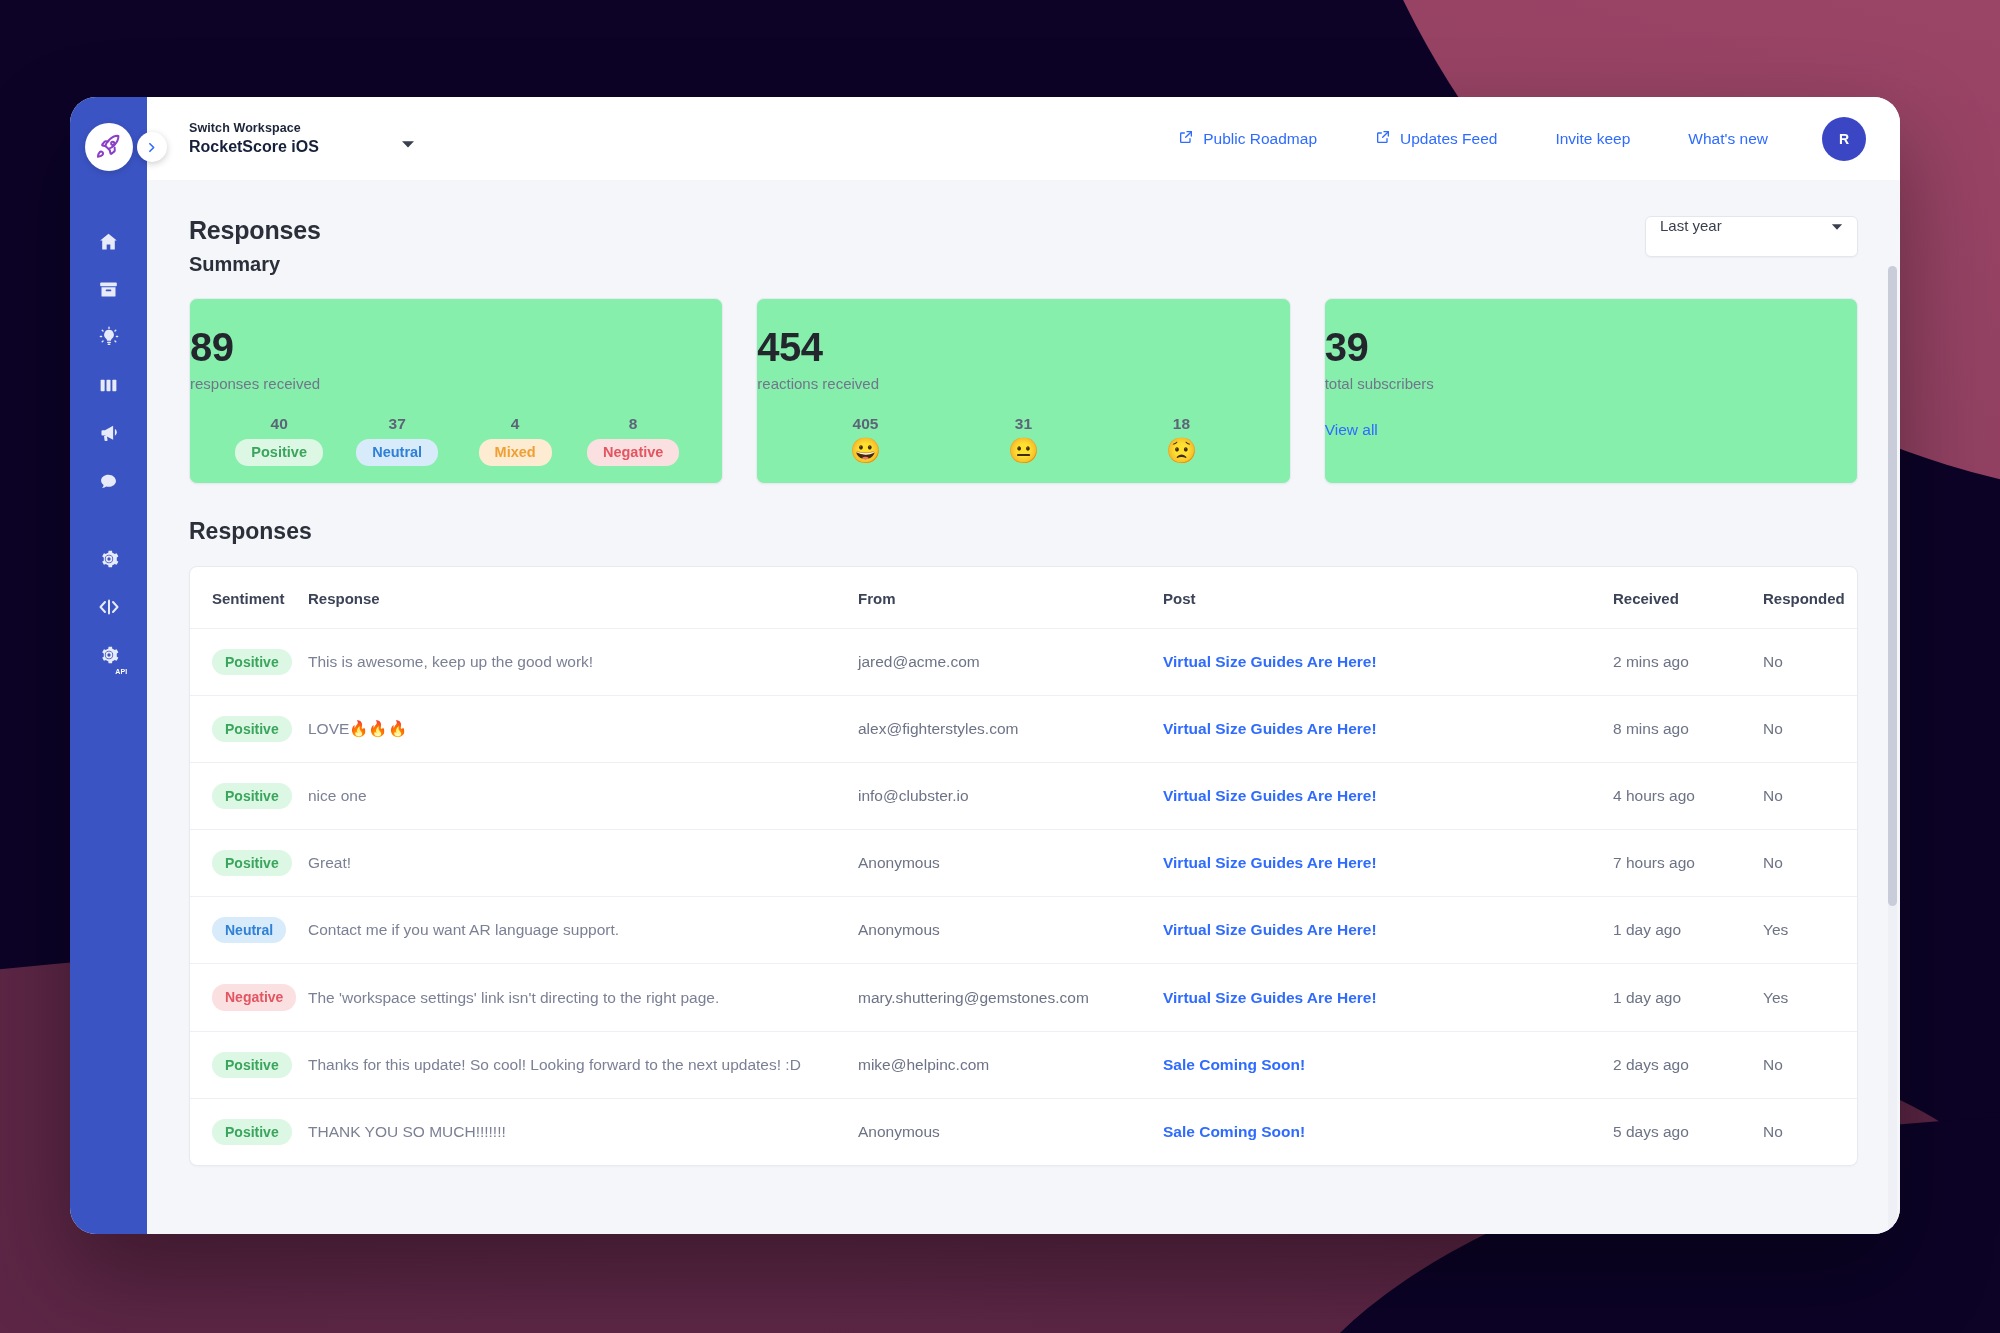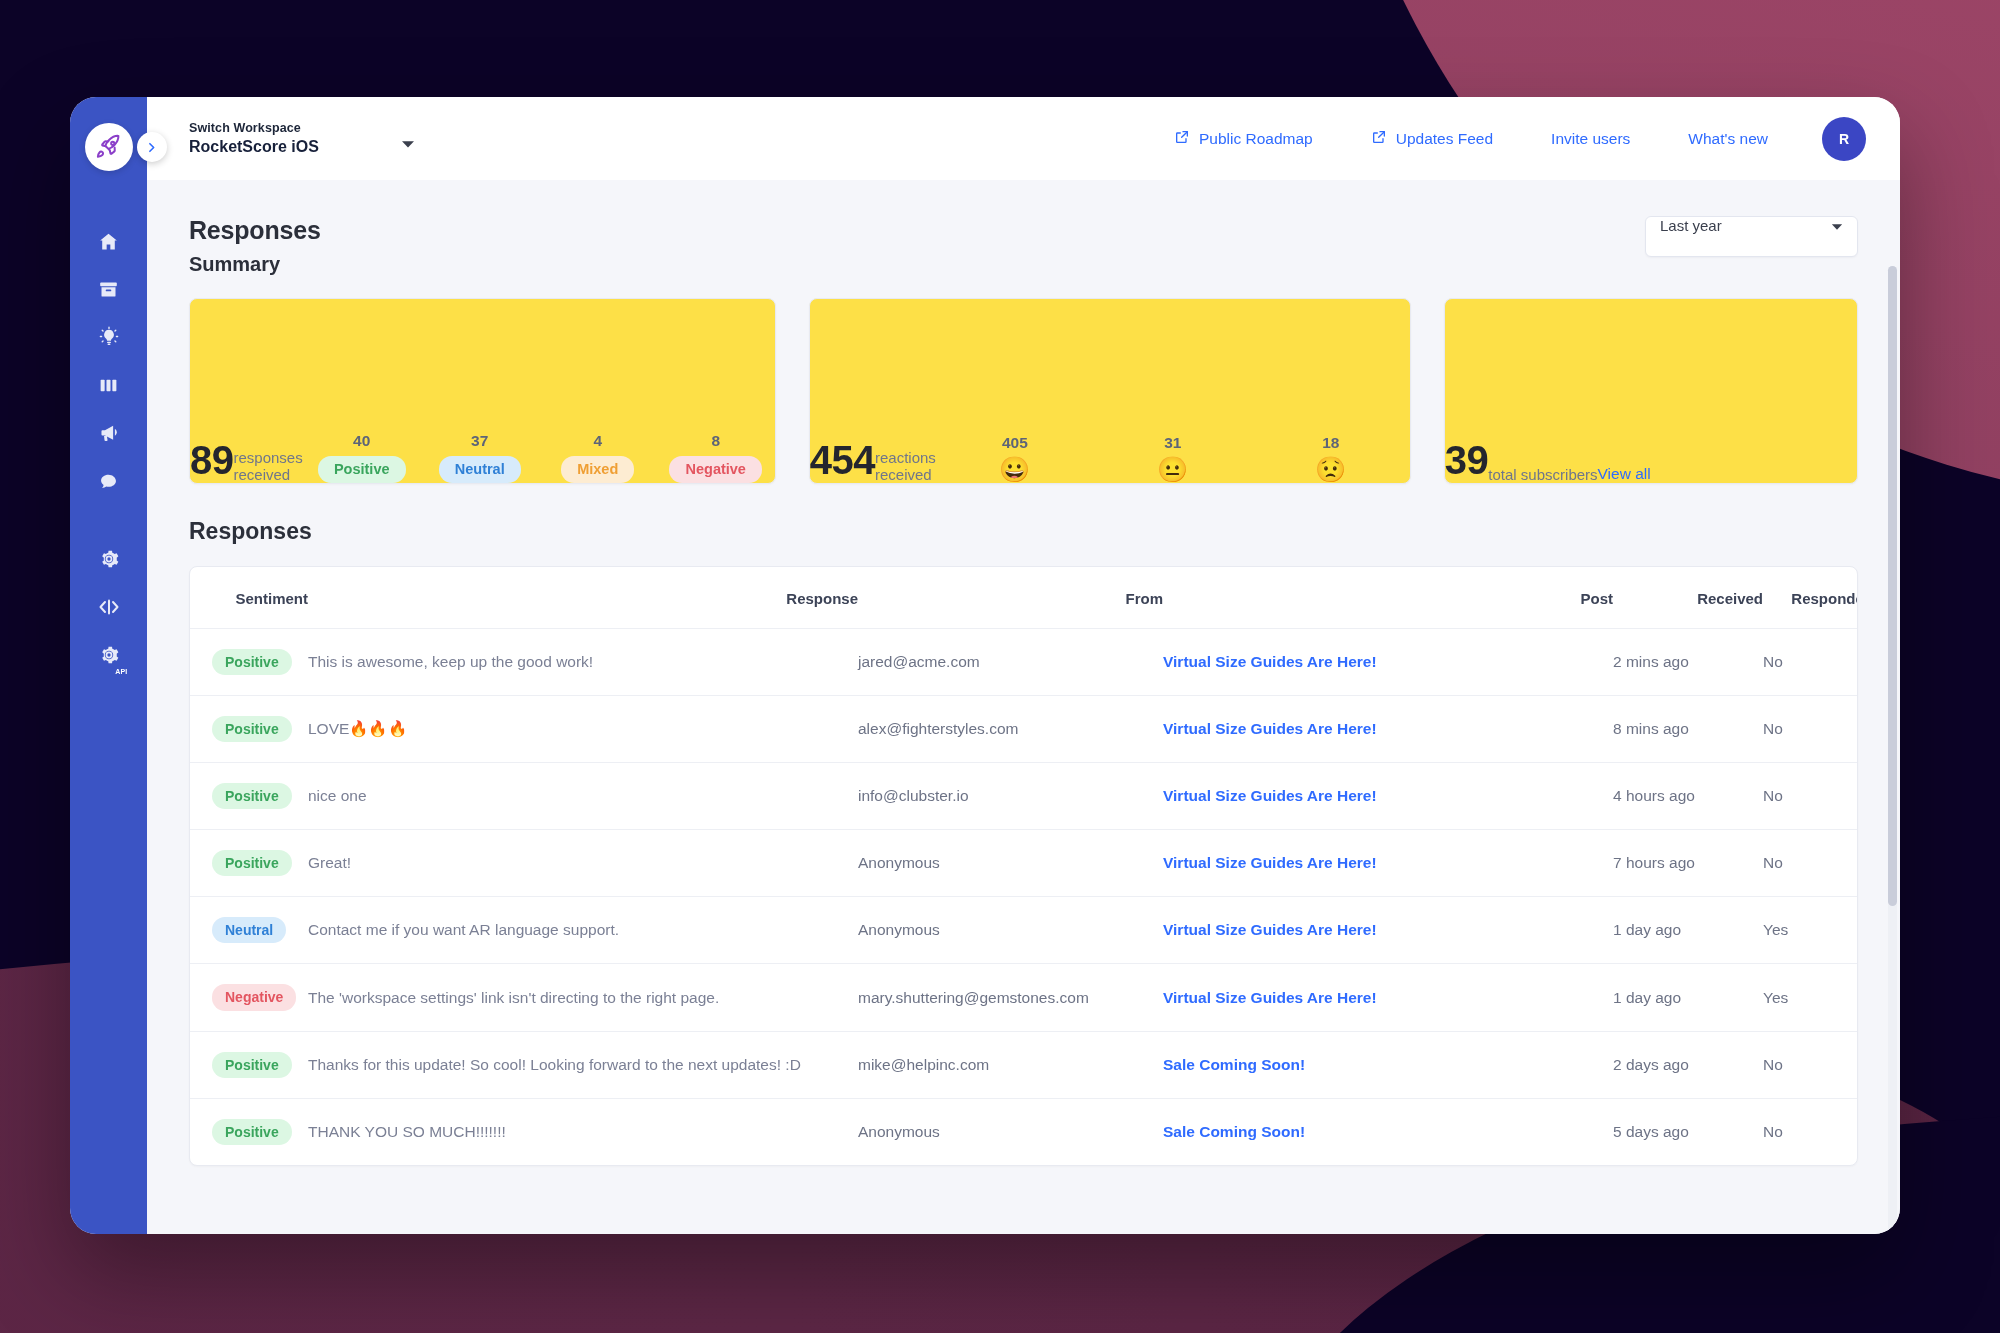--- a/index.html
+++ b/index.html
@@ -148,24 +148,24 @@
     background: #fff; border: 1px solid #e3e6ef; border-radius: 6px;
     display: flex; align-items: flex-start; padding: 0 14px;
     font-size: 15px; color: #3a3f4d; cursor: pointer;
     box-shadow: 0 1px 2px rgba(16,24,40,.04);
   }
   .date-select .caret { margin-left: auto; }
 
   
   .cards { display: flex; gap: 33px; margin-top: 22px; }
   .card {
-    flex: 1; background: #fde047;
+    flex: 1; background: #86efac;
     border: 1px solid #e8eaf1; border-radius: 8px;
     height: 186px;
-    display: flex; flex-direction: row; align-items: flex-end;
+    display: flex; flex-direction: column; align-items: flex-start;
     padding-top: 26px;
     box-shadow: 0 1px 2px rgba(16,24,40,.03);
   }
   .card-num { font-size: 40px; font-weight: 700; color: #24262e; letter-spacing: -.5px; }
   .card-cap { font-size: 15px; color: #70768a; margin-top: 5px; }
   .pill-row { display: flex; margin-top: 23px; width: 100%; justify-content: center; }
   .pill-item { width: 118px; display: flex; flex-direction: column; align-items: center; }
   .pill-count { font-size: 15.5px; font-weight: 700; color: #5e6craw; color: #5d6478; }
   .pill {
     margin-top: 6px;
@@ -181,21 +181,21 @@
   
   .section-title { font-size: 23px; font-weight: 700; color: #2b2f3a; margin-top: 34px; }
   .table-card {
     margin-top: 21px;
     background: #fff; border: 1px solid #e8eaf1; border-radius: 8px;
     box-shadow: 0 1px 2px rgba(16,24,40,.03);
     overflow: hidden;
   }
   table { width: 100%; border-collapse: collapse; table-layout: fixed; }
   th {
-    text-align: right;
+    text-align: left;
     font-size: 15px; font-weight: 700; color: #3c4357;
     padding: 23px 0 21px 0;
   }
   td {
     font-size: 15.5px; color: #6d7386;
     padding: 20px 0; vertical-align: middle;
     border-top: 1px solid #edeff4;
   }
   th.c-sent, td.c-sent { width: 118px; padding-left: 22px; }
   th.c-resp, td.c-resp { width: 550px; }
@@ -368,21 +368,21 @@
           <span>
             <svg width="16" height="16" viewBox="0 0 24 24" fill="none" stroke="#2f6bff" stroke-width="2" stroke-linecap="round" stroke-linejoin="round">
               <path d="M13.5 4H20v6.5"></path>
                 <path d="M20 4 11.5 12.5"></path>
                 <path d="M18 14.5V19a1 1 0 0 1-1 1H5a1 1 0 0 1-1-1V7a1 1 0 0 1 1-1h4.5"></path>
             </svg>
           </span>
           <span>Updates Feed</span>
         </div>
         <div class="top-link">
-          <span>Invite users</span>
+          <span>Invite keep</span>
         </div>
         <div class="top-link">
           <span>What's new</span>
         </div>
         <div class="avatar">R</div>
       </div>
     </header>
 
     <div id="content">
 

